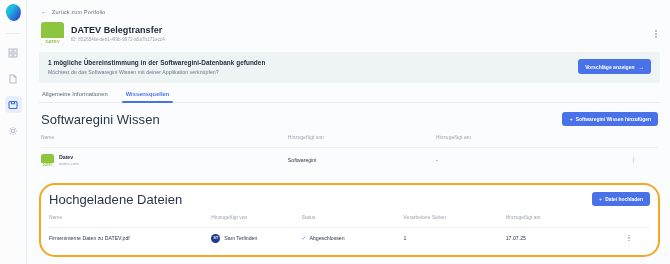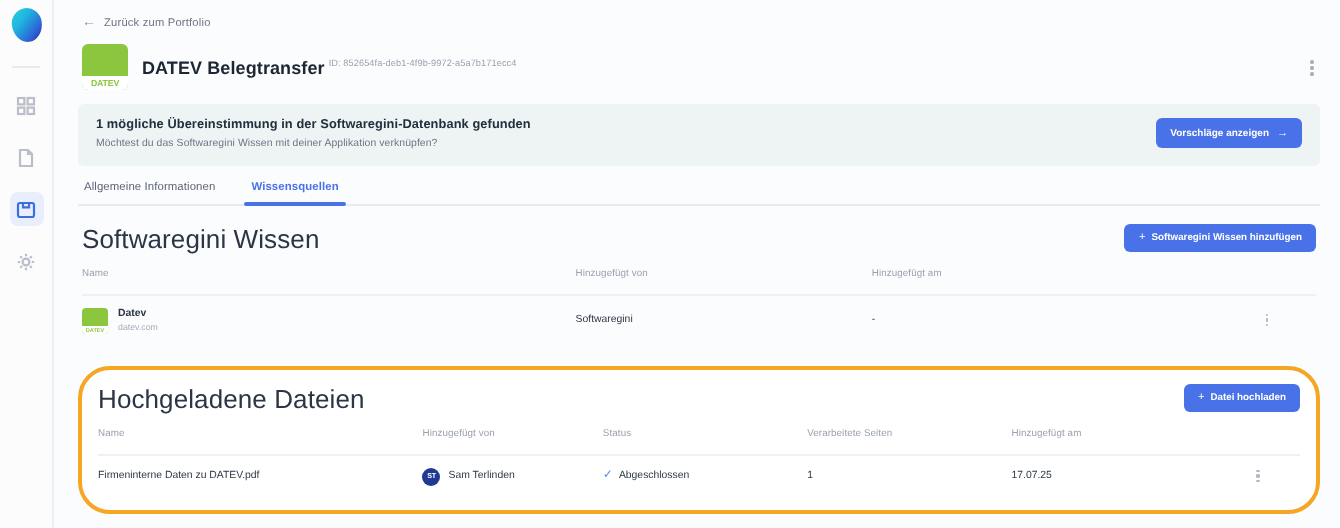--- a/index.html
+++ b/index.html
@@ -46,21 +46,21 @@
   .hdr-logo {
     width: 23px; height: 23px; border-radius: 3px;
     background: #8cc63e; position: relative; overflow: hidden;
     display: flex; align-items: flex-end; justify-content: center;
   }
   .hdr-logo .datev-strip {
     width: 100%; height: 7px; background: #ffffff;
     display: flex; align-items: center; justify-content: center;
   }
   .hdr-logo .datev-strip span { font-size: 4.4px; font-weight: 700; color: #8cc63e; letter-spacing: -.1px; }
-  .hdr-txt { display: flex; flex-direction: row; gap: 2px; }
+  .hdr-txt { display: flex; flex-direction: column; gap: 2px; }
   .hdr-title { font-size: 9px; font-weight: 700; color: #1d2633; letter-spacing: .05px; }
   .hdr-id { font-size: 4.6px; color: #9aa1ae; letter-spacing: .05px; }
   .hdr-menu {
     position: absolute; right: 0; top: 6px;
     display: flex; flex-direction: column; gap: 1.6px; align-items: center;
     padding: 3px;
   }
   .hdr-menu i { width: 1.6px; height: 1.6px; border-radius: 50%; background: #a9b0bc; display:block; }
 
   

